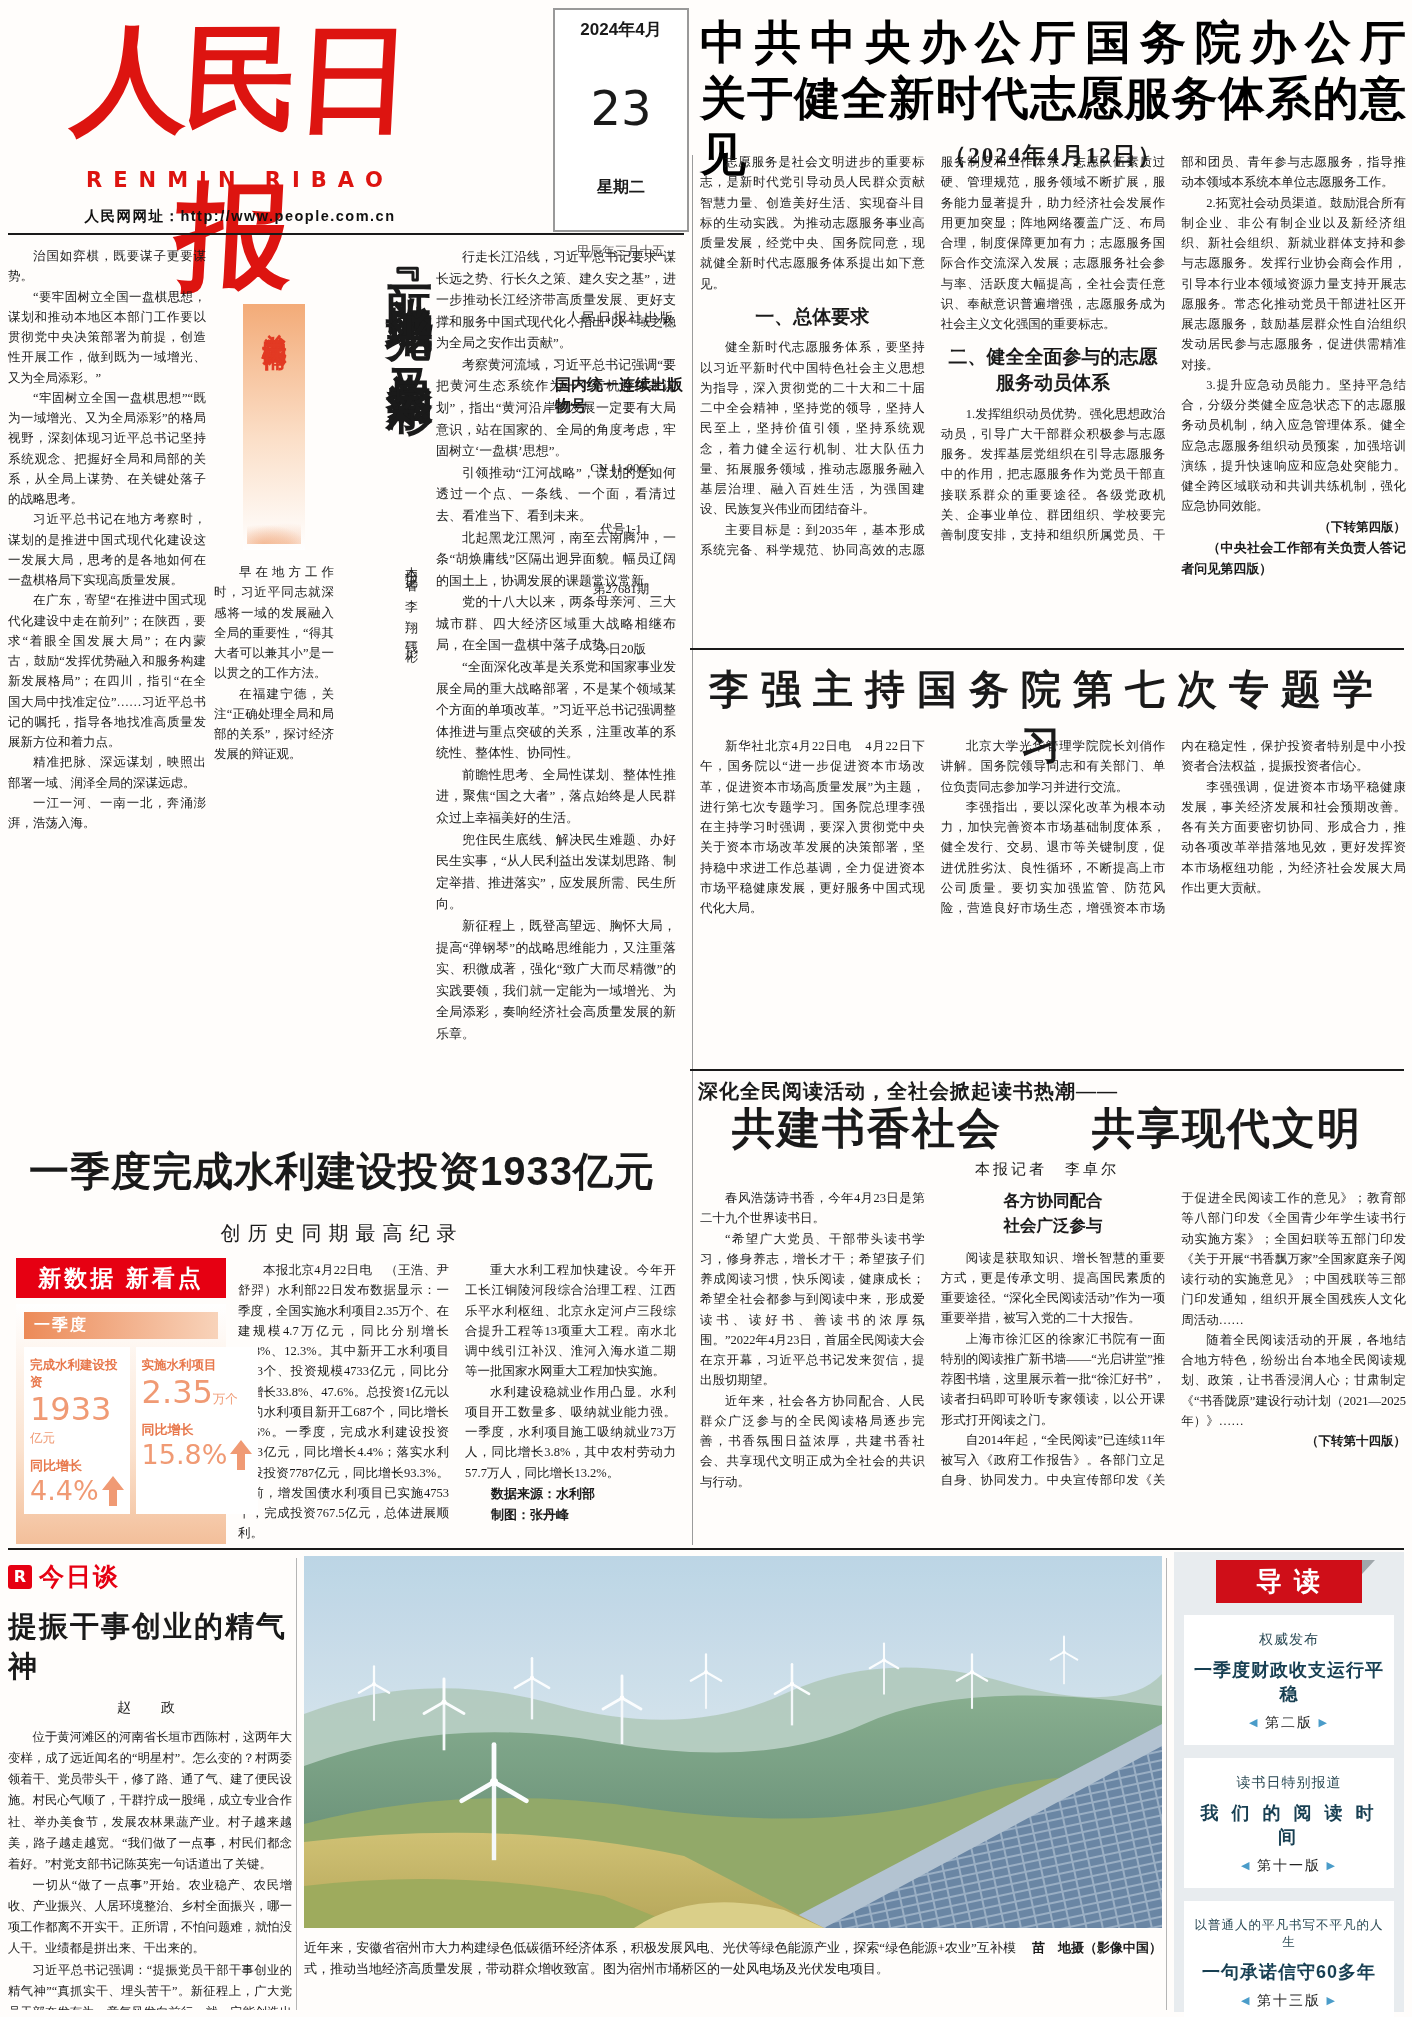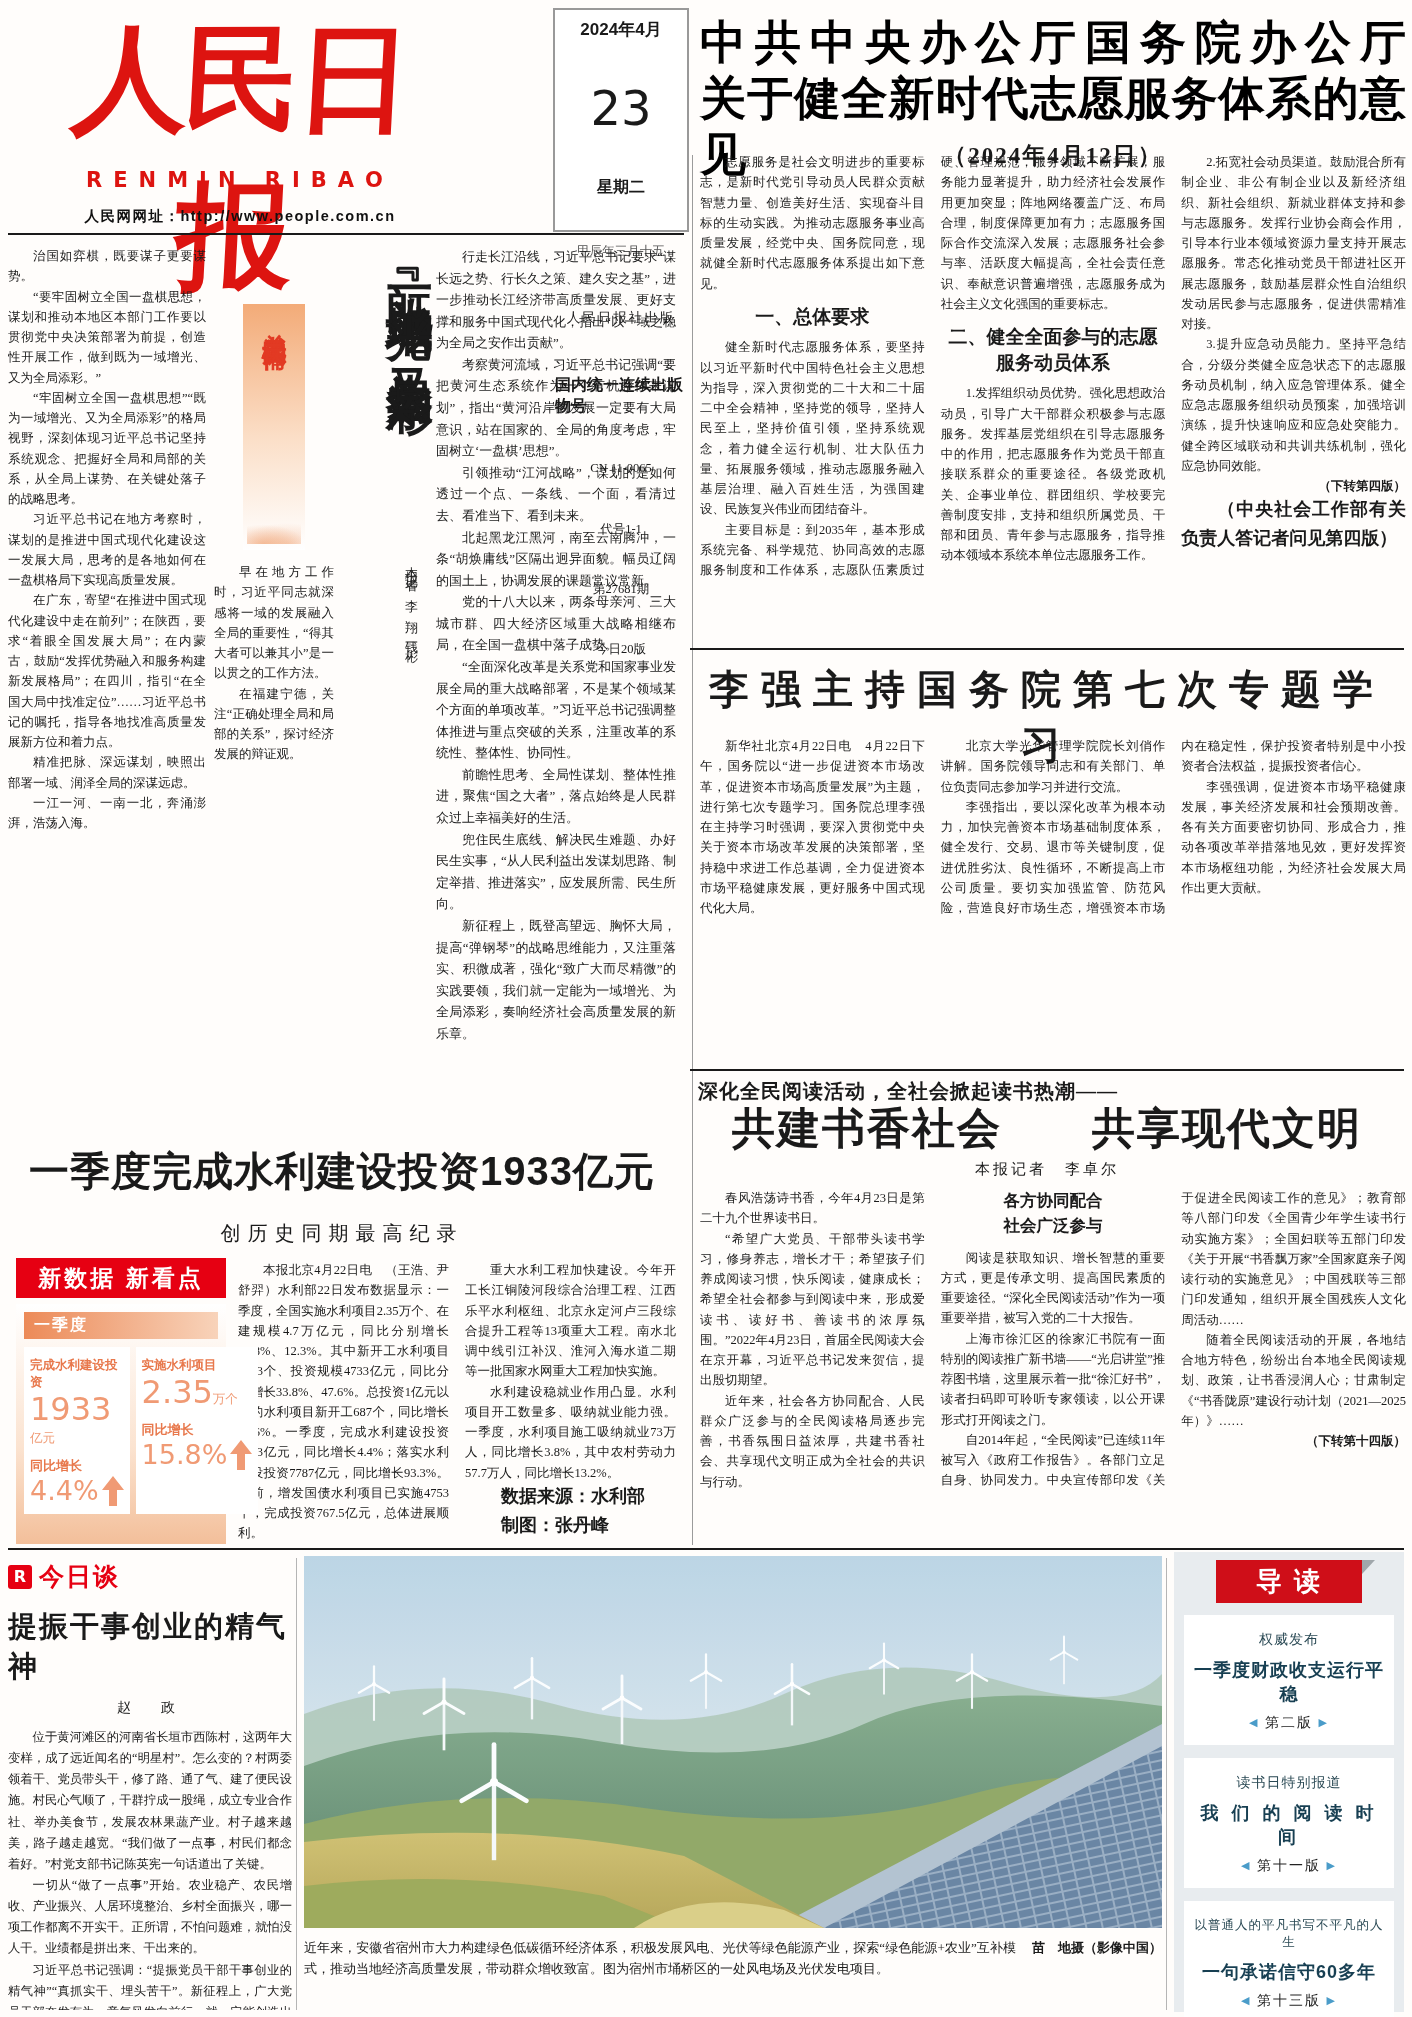--- a/index.html
+++ b/index.html
@@ -49,21 +49,21 @@
   .vrule{position:absolute;background:#9b9b9b;width:1px;}
 
   
   .flow{font-size:12.5px;line-height:1.62;text-align:justify;}
   .flow p{text-indent:2em;}
   .cols3{column-count:3;column-gap:16px;overflow:hidden;}
   .cols2{column-count:2;column-gap:16px;overflow:hidden;}
   .sec-head{font-family:"Liberation Sans",sans-serif;font-weight:bold;font-size:19px;
     text-align:center;text-indent:0;margin:10px 0 8px;line-height:1.35;}
   .note-right{text-align:right;text-indent:0;font-weight:bold;font-family:"Liberation Sans",sans-serif;font-size:12.5px;}
-  .note-bold{text-indent:0;font-weight:bold;font-family:Liberation Mono, monospace;font-size:18px;}
+  .note-bold{text-indent:0;font-weight:bold;font-family:Liberation Sans, sans-serif;font-size:13px;}
 
   .yijian-body{position:absolute;left:700px;top:152px;width:706px;height:492px;}
 
   
   .liqiang-title{position:absolute;left:690px;top:662px;width:714px;text-align:center;
     font-family:"Liberation Serif",serif;font-weight:bold;font-size:40px;letter-spacing:12px;}
   .liqiang-body{position:absolute;left:700px;top:736px;width:706px;height:328px;}
 
   
   .shuxiang-kicker{position:absolute;left:698px;top:1078px;font-weight:bold;font-size:20px;letter-spacing:1px;}

